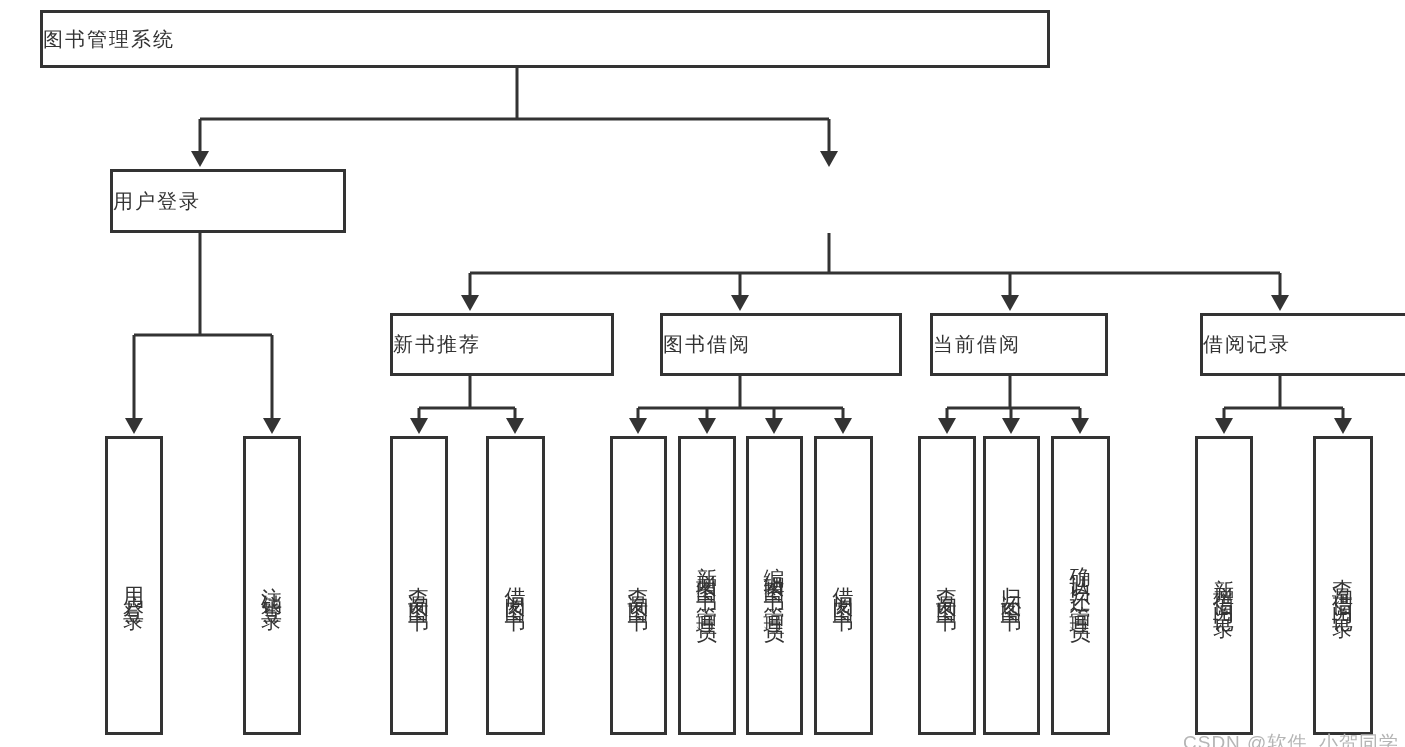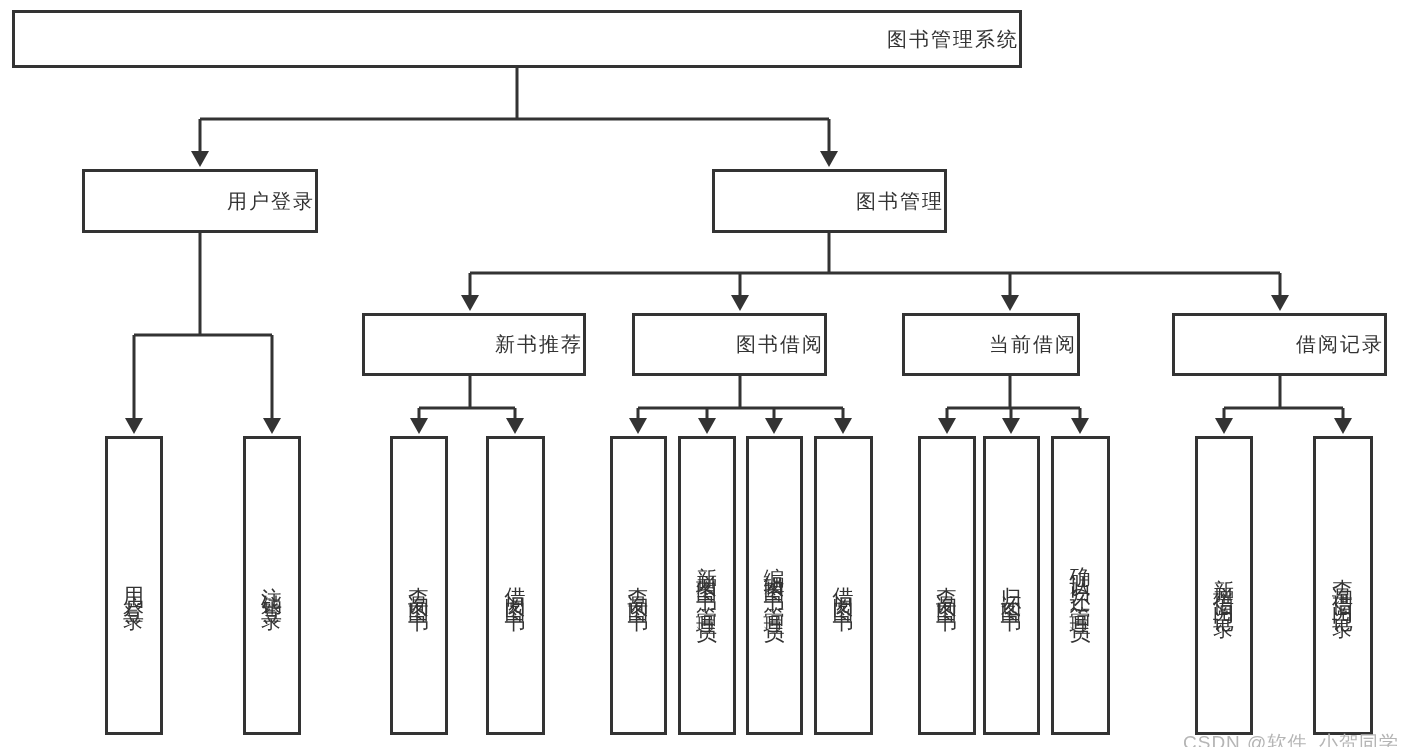--- a/index.html
+++ b/index.html
@@ -17,25 +17,26 @@
     left: 0; top: 0;
     width: 1405px; height: 747px;
   }
   .hbox {
     position: absolute;
     box-sizing: border-box;
     border: 3px solid #333333;
     background: #ffffff;
     display: flex;
     align-items: center;
-    justify-content: flex-end;
+    justify-content: flex-start;
     font-size: 20px;
     letter-spacing: 2px;
     color: #333333;
     white-space: nowrap;
+    margin-left: 28px;
   }
   .leaf {
     position: absolute;
     box-sizing: border-box;
     border: 3px solid #333333;
     background: #ffffff;
     top: 436px;
     height: 299px;
     display: flex;
     align-items: center;
@@ -105,28 +106,25 @@
     </g>
   </svg>
 
   <div class="hbox" style="left:12px; top:10px; width:1010px; height:58px;">
     <span>图书管理系统</span>
   </div>
 
   <div class="hbox" style="left:82px; top:169px; width:236px; height:64px;">
     <span>用户登录</span>
   </div>
-  <div class="hbox" style="left:712px; top:169px; width:235px; height:64px;">
-    <span>图书管理</span>
-  </div>
 
   <div class="hbox" style="left:362px; top:313px; width:224px; height:63px;">
     <span>新书推荐</span>
   </div>
-  <div class="hbox" style="left:632px; top:313px; width:195px; height:63px;padding-left:40px;">
+  <div class="hbox" style="left:632px; top:313px; width:242px; height:63px;">
     <span>图书借阅</span>
   </div>
   <div class="hbox" style="left:902px; top:313px; width:178px; height:63px;">
     <span>当前借阅</span>
   </div>
   <div class="hbox" style="left:1172px; top:313px; width:215px; height:63px;">
     <span>借阅记录</span>
   </div>
 
   <div class="leaf" style="left:105px; width:58px;">

